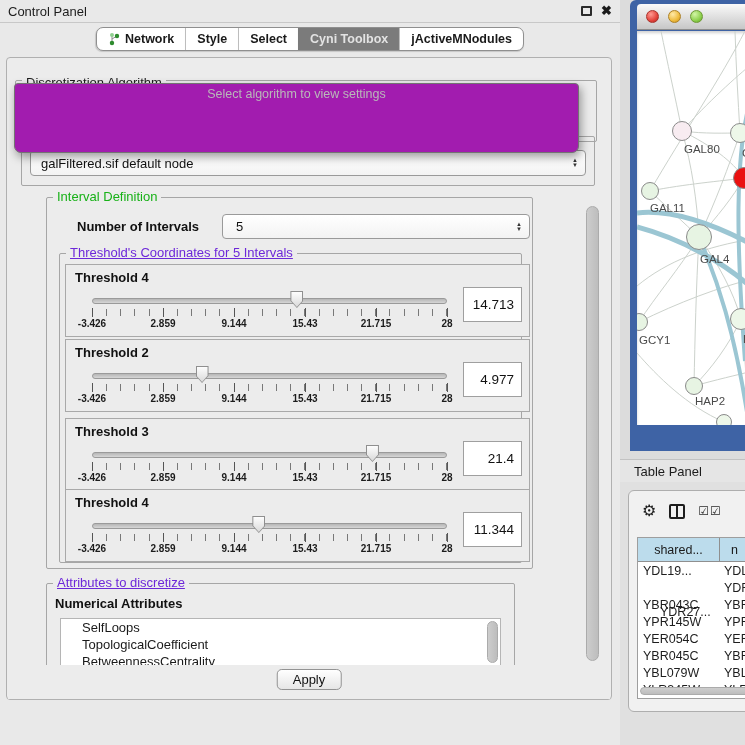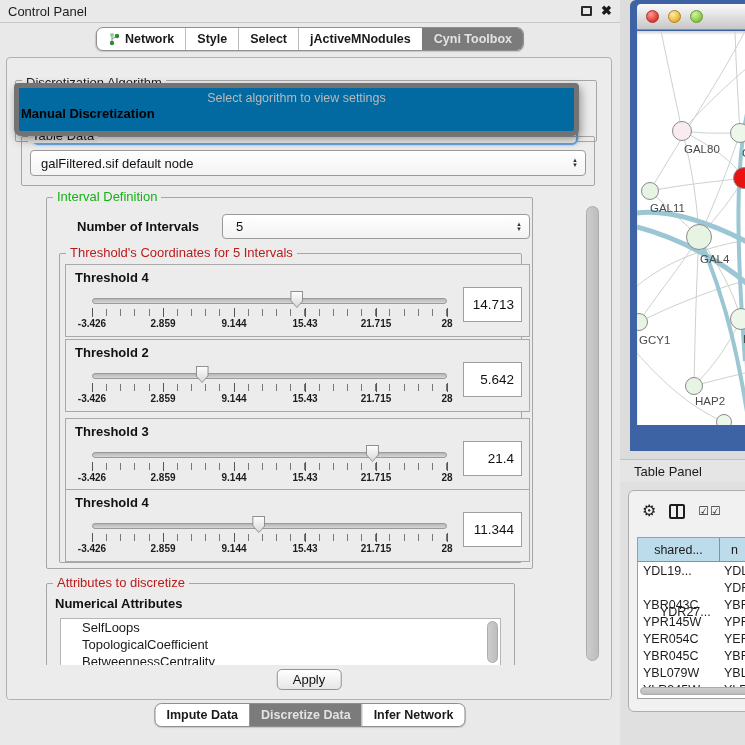--- a/index.html
+++ b/index.html
@@ -26,30 +26,30 @@
   .cp-bottom-tabs { position:absolute; top:703px; left:50%; transform:translateX(-50%); }
 
   .cp-body { position:absolute; left:6px; top:57px; width:606px; height:643px;
              background:#ececec; border:1px solid #b0b0b0; border-radius:4px; }
 
   
   .groupbox { position:absolute; border:1px solid #a6a6a6; border-radius:2px; }
   .group-label { position:absolute; top:-9px; left:6px; background:#ececec; padding:0 4px;
                  font-size:13px; color:#1c1c1c; white-space:nowrap; }
   .group-label.green { color:#17b117; }
-  .group-label.blue { color:#b91c1c; }
+  .group-label.blue { color:#6d28d9;text-decoration:underline; }
 
   
   .algo-combo { position:absolute; left:16px; top:38px; right:18px; height:26px;
                 background:linear-gradient(#ffffff,#f0f0f0); border:2px solid #68a4de;
                 border-radius:6px; box-shadow:0 0 3px #8fc0ec; }
 
   
-  .popup { position:absolute; left:7px; top:25px; width:565px; height:53px; background:#0369a1;
-           border:5px solid #737373; border-radius:4px 4px 7px 7px;
+  .popup { position:absolute; left:7px; top:25px; width:565px; height:70px; background:#a21caf;
+           border:1px solid #737373; border-radius:4px 4px 7px 7px;
            box-shadow:2px 4px 10px rgba(0,0,0,.38); z-index:60; }
   .popup-placeholder { margin-top:3px; text-align:center; font-size:12.5px; color:#b9b9b9; }
   .popup-item { font-size:13px; color:#000; padding:1px 2px; line-height:15px; }
   .popup-item.bold { font-weight:bold; }
 
   
   .combo { position:absolute; background:linear-gradient(#ffffff,#f3f3f3); border:1px solid #9a9a9a;
            border-radius:4px; display:flex; align-items:center; font-size:13px; color:#111; }
   .combo .combo-text { padding-left:10px; flex:1; white-space:nowrap; overflow:hidden; }
   .stepper { display:flex; flex-direction:column; align-items:center; justify-content:center;
@@ -154,35 +154,34 @@
             <line x1="4" y1="3" x2="4" y2="11" stroke="#8a8a8a" stroke-width="1"></line>
             <line x1="4" y1="7" x2="9" y2="4" stroke="#8a8a8a" stroke-width="1"></line>
             <circle cx="4" cy="3" r="2" fill="#8fcf8f"></circle>
             <circle cx="9" cy="4" r="2.2" fill="#2e8b2e"></circle>
             <circle cx="4" cy="11" r="2.2" fill="#2e8b2e"></circle>
           </svg>
           <span>Network</span>
         </span>
         <span class="tab">Style</span>
         <span class="tab">Select</span>
+        <span class="tab active">Cyni Toolbox</span>
         <span class="tab">jActiveMNodules</span>
-        <span class="tab active">Cyni Toolbox</span>
       </div>
     </div>
 
     <div class="cp-body">
 
       <div class="groupbox" style="left:8px; top:22px; right:14px; height:62px;">
         <span class="group-label" style="top:-6px;">Discretization Algorithm</span>
         <div class="algo-combo"></div>
       </div>
 
       <div class="popup">
         <div class="popup-placeholder">Select algorithm to view settings</div>
-        <div class="popup-item bold">Manual Discretization</div>
       </div>
 
       <div class="groupbox" style="left:14px; top:78px; right:16px; height:50px;text-decoration:underline;">
         <span class="group-label">Table Data</span>
         <div class="combo" style="left:8px; right:8px; top:13px; height:26px;">
           <span class="combo-text">galFiltered.sif default node</span>
           <span class="stepper">
               <span>▲</span>
               <span>▼</span>
             </span>
@@ -244,21 +243,21 @@
                   <span class="tick-label" style="left: 80%;">21.715</span>
                   <span class="tick-label" style="left: 100%;">28</span>
                 </div>
             <span class="tick-major" style="left: 0%;"></span>
                 <span class="tick-major" style="left: 20%;"></span>
                 <span class="tick-major" style="left: 40%;"></span>
                 <span class="tick-major" style="left: 60%;"></span>
                 <span class="tick-major" style="left: 80%;"></span>
                 <span class="tick-major" style="left: 100%;"></span>
               </div>
-            <div class="value-box">5.642</div>
+            <div class="value-box">4.977</div>
           </div>
 
           <div class="thr-panel" style="top:164px;text-align:center;">
             <span class="thr-label">Threshold 3</span>
             <div class="slider-zone">
               <div class="slider-track"></div>
               <div class="slider-thumb" style="left: calc(78.9983% - 6.5px);"></div>
               <div class="ticks"></div>
               <div class="tick-labels">
                   <span class="tick-label" style="left: 0%;">-3.426</span>
@@ -313,27 +312,20 @@
           <div class="attr-item">BetweennessCentrality</div>
           <div class="vscroll-thumb" style="right:2px; top:2px; width:11px; height:42px;"></div>
         </div>
       </div>
 
       <div class="apply-strip">
         <button class="apply-btn">Apply</button>
       </div>
     </div>
 
-    <div class="cp-bottom-tabs">
-      <div class="seg">
-        <span class="tab">Impute Data</span>
-        <span class="tab active">Discretize Data</span>
-        <span class="tab">Infer Network</span>
-      </div>
-    </div>
   </div>
 
   <div class="right-col">
 
     <div class="net-window">
       <div class="net-titlebar">
         <span class="light red"></span>
         <span class="light yellow"></span>
         <span class="light green"></span>
       </div>

